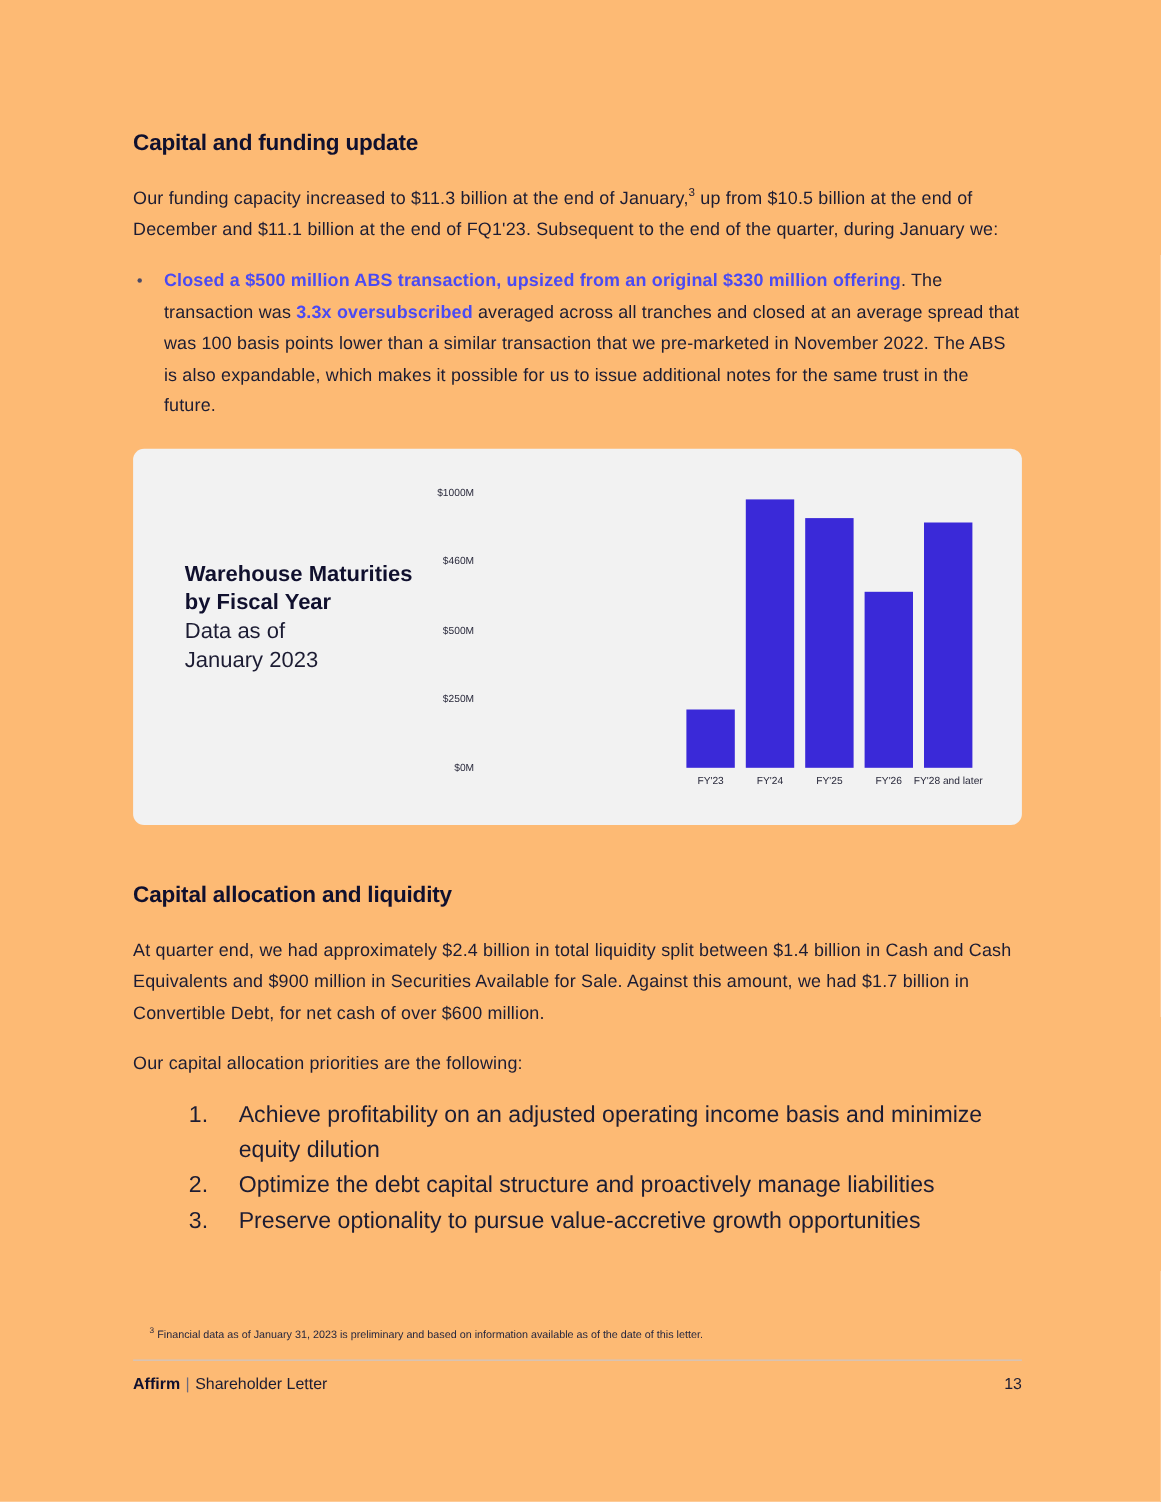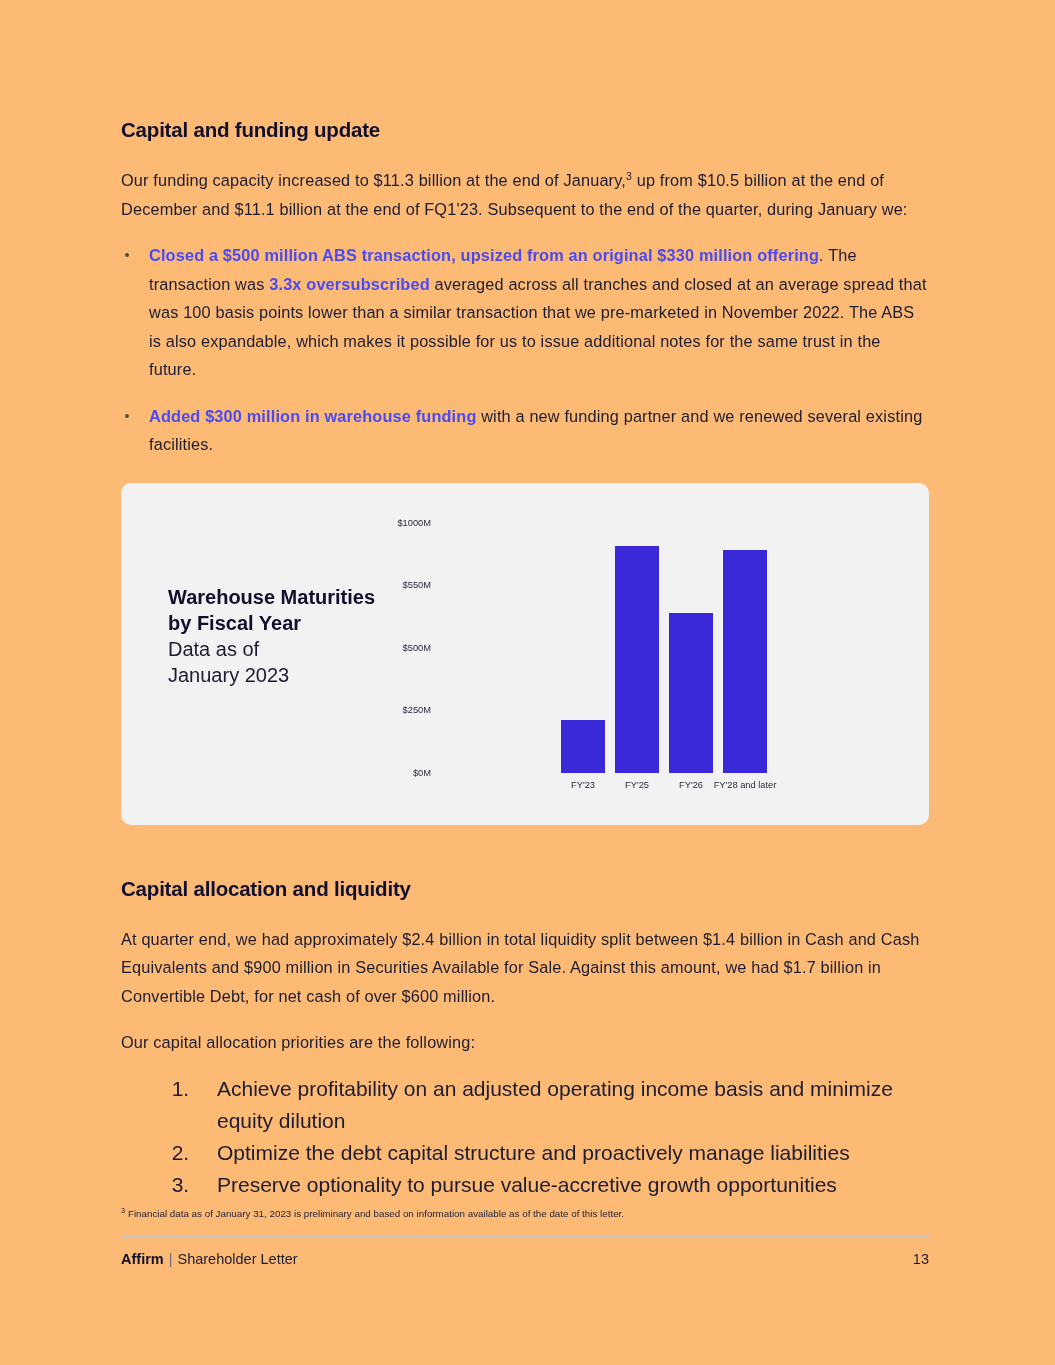--- a/index.html
+++ b/index.html
@@ -117,21 +117,21 @@
     color: #2b2b3d;
     white-space: nowrap;
   }
   .bars {
     position: absolute;
     left: 0; top: 0;
     width: 100%;
     height: 100%;
     display: flex;
     align-items: flex-end;
-    justify-content: center;
+    justify-content: flex-end;
   }
   .bar-col {
     width: 54px;
     height: 100%;
     display: flex;
     flex-direction: column;
     justify-content: flex-end;
     align-items: center;
     position: relative;
   }
@@ -160,21 +160,21 @@
   .footer {
     position: absolute;
     left: 121px;
     top: 1206px;
     width: 808px;
   }
   .footnote {
     font-size: 9.8px;
     line-height: 16px;
     color: #26263d;
-    margin: 0 0 14px 0;
+    margin: 0 0 14px 15px;
   }
   .footnote sup {
     font-size: 7.5px;
     vertical-align: super;
     line-height: 0;
   }
   .rule {
     width: 808px;
     height: 1px;
     background: #c8c8cf;
@@ -206,42 +206,45 @@
 <div class="page">
 
   <div class="content">
 
     <h1 class="section-title">Capital and funding update</h1>
 
     <p class="body-text"><span>Our funding capacity increased to $11.3 billion at the end of January,</span><sup class="fn">3</sup><span> up from $10.5 billion at the end of December and $11.1 billion at the end of FQ1'23. Subsequent to the end of the quarter, during January we:</span></p>
 
     <ul class="bullets">
       <li><span class="hl">Closed a $500 million ABS transaction, upsized from an original $330 million offering</span><span>. The transaction was </span><span class="hl">3.3x oversubscribed</span><span> averaged across all tranches and closed at an average spread that was 100 basis points lower than a similar transaction that we pre-marketed in November 2022. The ABS is also expandable, which makes it possible for us to issue additional notes for the same trust in the future.</span></li>
-      <li><span class="hl">Added $300 million in warehouse funding</span><span> with a new funding partner and we renewed several existing facilities.</span></li>
     </ul>
 
     <div class="chart-card">
 
       <div class="chart-label">
         <div class="t1">Warehouse Maturities by Fiscal Year</div>
         <div class="t2">Data as of</div>
         <div class="t2">January 2023</div>
       </div>
 
       <div class="plot">
         <div class="ytick" style="top:100%">$0M</div>
         <div class="ytick" style="top:75%">$250M</div>
         <div class="ytick" style="top:50%">$500M</div>
-        <div class="ytick" style="top:25%">$550M</div>
+        <div class="ytick" style="top:25%">$460M</div>
         <div class="ytick" style="top:0%">$1000M</div>
 
         <div class="bars">
           <div class="bar-col">
             <div class="bar" style="height:21%"></div>
             <div class="xtick">FY'23</div>
+          </div>
+          <div class="bar-col">
+            <div class="bar" style="height:97.5%"></div>
+            <div class="xtick">FY'24</div>
           </div>
           <div class="bar-col">
             <div class="bar" style="height:90.5%"></div>
             <div class="xtick">FY'25</div>
           </div>
           <div class="bar-col">
             <div class="bar" style="height:64%"></div>
             <div class="xtick">FY'26</div>
           </div>
           <div class="bar-col">

